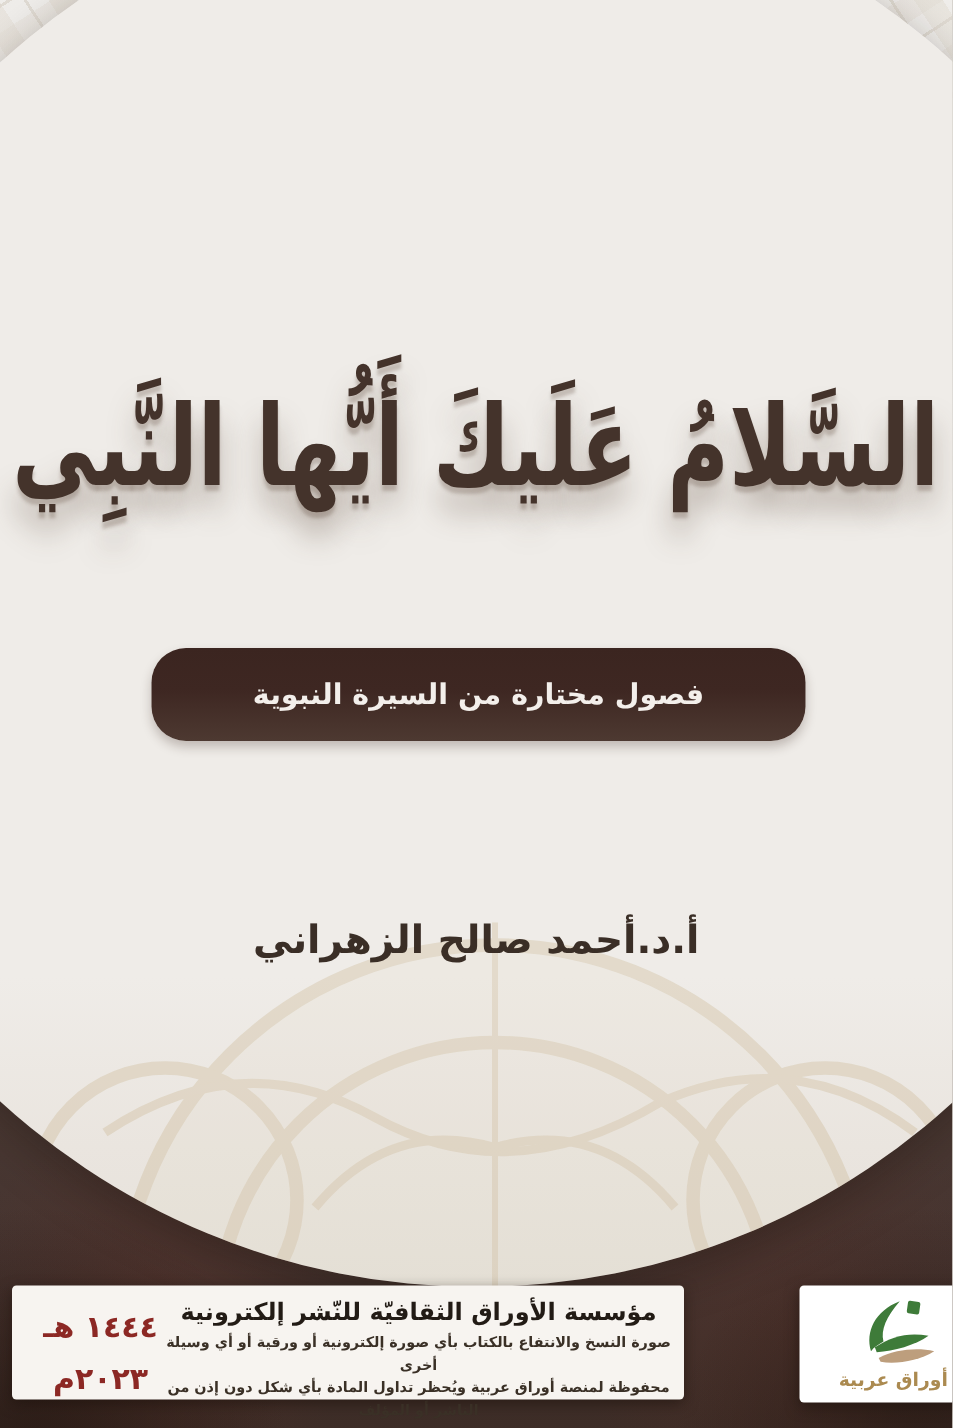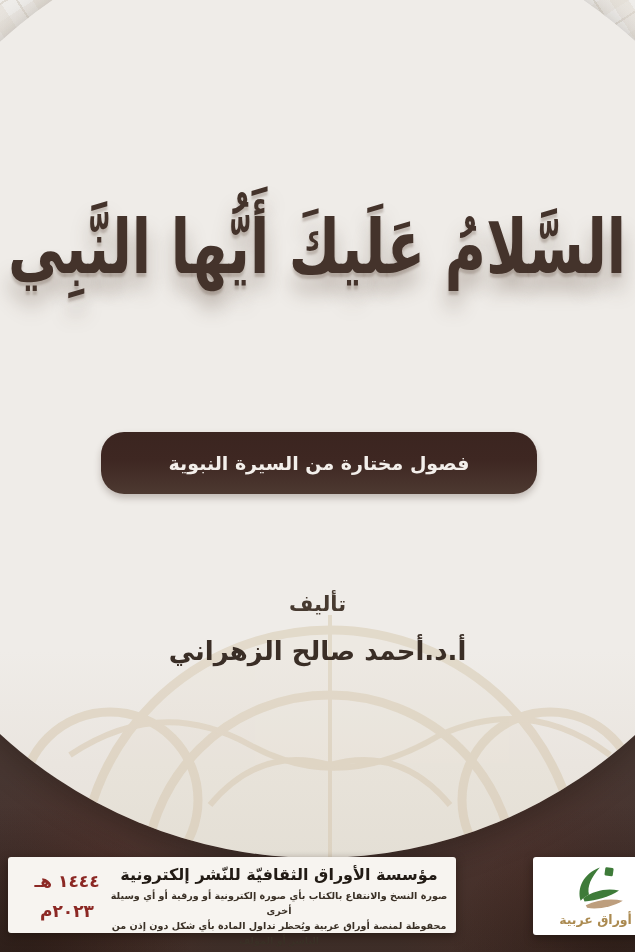--- a/index.html
+++ b/index.html
@@ -43,22 +43,22 @@
   .band-circle{
     position:absolute; left:-152px; top:-782px; width:940px; height:940px;
     border-radius:50%; overflow:hidden;
     background:linear-gradient(180deg,#efece8 78%,#eae5df 90%,#e6e1da 100%);
     box-shadow:0 10px 30px rgba(30,18,12,.35);
   }
   .ornament-lower{ position:absolute; left:162px; top:657px; }
 
   
   .title{
-    position:absolute; left:0; right:0; top:216px; height:210px;
-    display:flex; align-items:flex-start; justify-content:center;
+    position:absolute; left:0; right:0; top:192px; height:210px;
+    display:flex; align-items:center; justify-content:center;
     pointer-events:none;
   }
   .title-text{
     font-size:54px; font-weight:bold; color:#44332b; white-space:nowrap;
     transform:scale(1.04,1.38); transform-origin:center;
     text-shadow:0 3px 2px rgba(90,70,55,.28), 0 12px 16px rgba(90,70,55,.35);
     letter-spacing:-1px;
   }
 
   
@@ -81,21 +81,21 @@
     position:absolute; left:8px; top:857px; width:448px; height:76px;
     background:#f7f4f0; border-radius:3px;
     box-shadow:0 3px 9px rgba(25,14,10,.55);
     direction:rtl;
   }
   .strip-text{ position:absolute; right:8px; left:102px; top:8px; text-align:center; }
   .publisher-title{ font-size:16px; font-weight:bold; color:#221b15; line-height:1.2; }
   .copyright{ margin-top:5px; font-size:9.6px; font-weight:600; color:#3a3026; line-height:1.55; }
   .dates{
     position:absolute; left:20px; top:10px; width:78px; text-align:center;
-    color:#8c2824; font-weight:bold; font-size:17px; line-height:1.75;
+    color:#8c2824; font-weight:bold; font-size:20px; line-height:1.75;
   }
 
   
   .logo-box{
     position:absolute; left:497px; top:857px; width:125px; height:78px;
     background:#ffffff; border-radius:3px;
     box-shadow:0 3px 9px rgba(25,14,10,.55);
     display:flex; flex-direction:column; align-items:center; justify-content:center;margin-left:36px;
   }
   .logo-text{ font-size:12.5px; font-weight:bold; color:#ab8a50; margin-top:1px; }
@@ -138,21 +138,20 @@
 
   <div class="title">
     <span class="title-text">السَّلامُ عَلَيكَ أَيُّها النَّبِي</span>
   </div>
 
   <div class="subtitle-pill">
     <span class="subtitle-text">فصول مختارة من السيرة النبوية</span>
   </div>
 
   <div class="byline">
-    <div class="byline-label">تأليف</div>
     <div class="author-name">أ.د.أحمد صالح الزهراني</div>
   </div>
 
   <div class="strip">
     <div class="dates">
       <div>١٤٤٤ هـ</div>
       <div>٢٠٢٣م</div>
     </div>
     <div class="strip-text">
       <div class="publisher-title">مؤسسة الأوراق الثقافيّة للنّشر إلكترونية</div>

